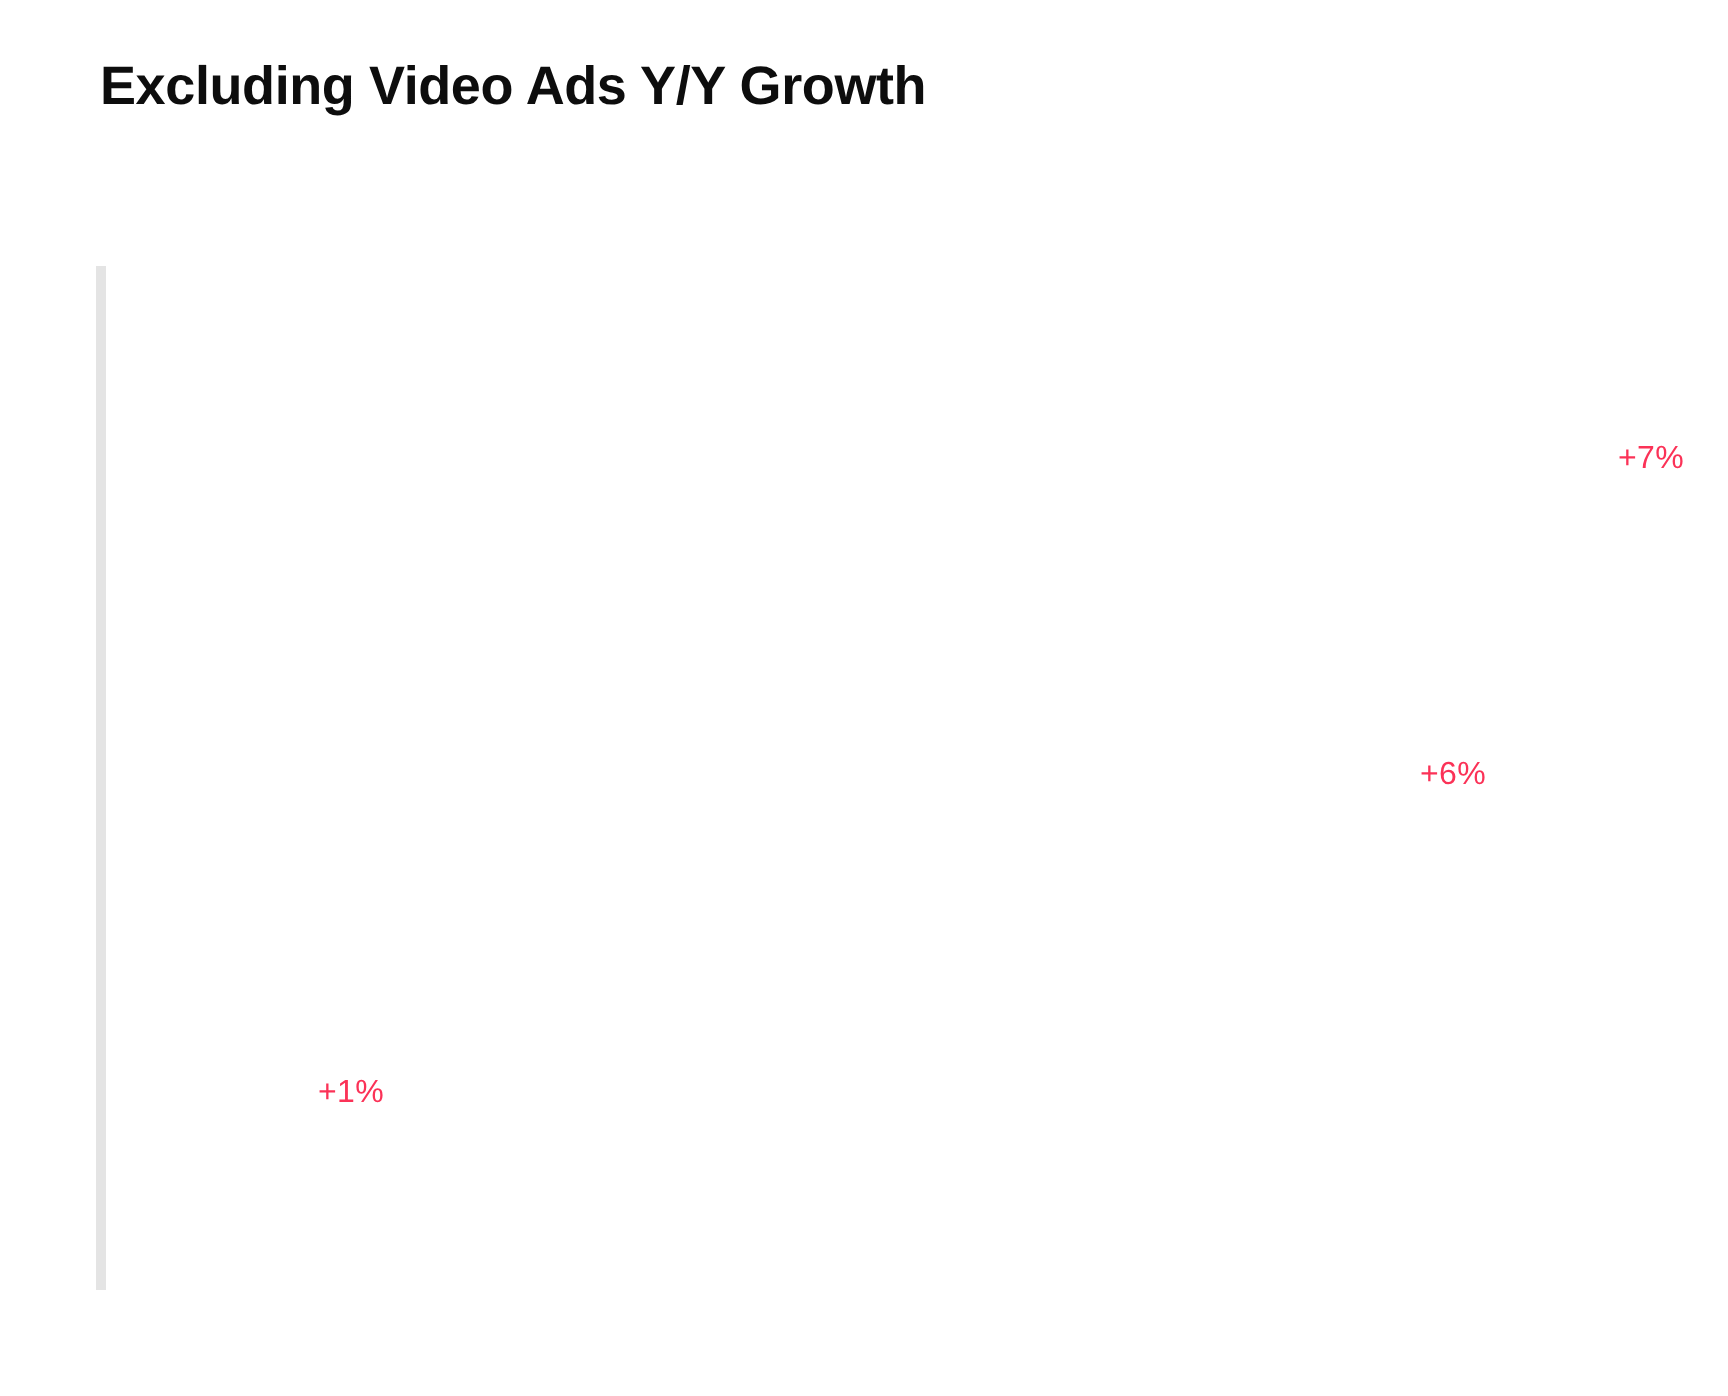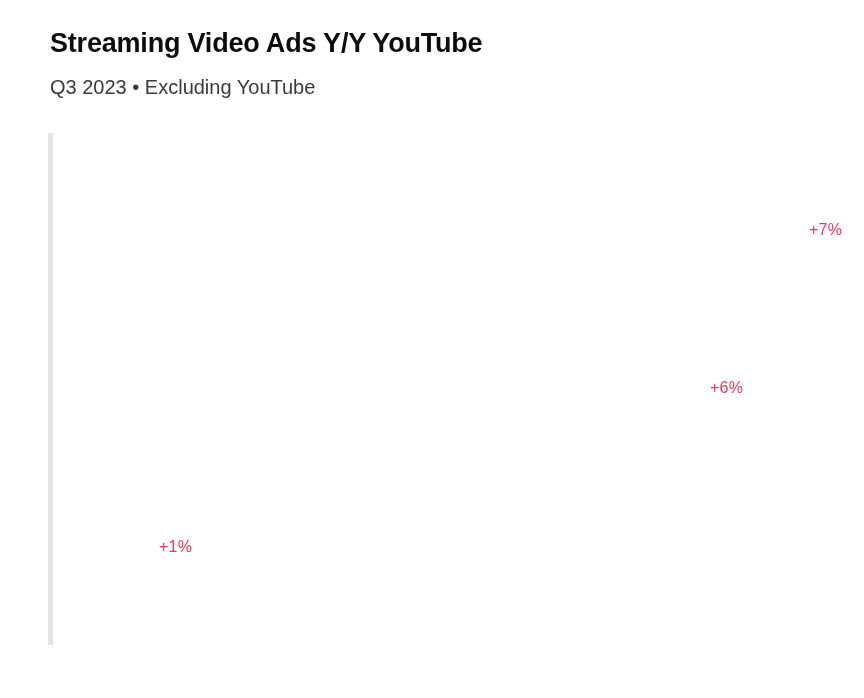--- a/index.html
+++ b/index.html
@@ -107,22 +107,21 @@
   #row-spend       .bar-value { left: 760px; }
   #row-impressions .bar-value { left: 661px; }
   #row-cpm         .bar-value { left: 110px; }
 </style>
 </head>
 <body>
 
 <div class="figure">
 
   <div class="header">
-    <h1 class="chart-title">Streaming Video Ads Y/Y YouTube</h1>
-    <p class="chart-subtitle">Q3 2023 • Excluding YouTube</p>
+    <h1 class="chart-title">Excluding Video Ads Y/Y Growth</h1>
   </div>
 
   <div class="plot">
 
     <div class="axis-line"></div>
 
     <div class="bar-row" id="row-spend">
       <div class="bar"></div>
       <span class="bar-label">Spend</span>
       <span class="bar-value">+7%</span>

